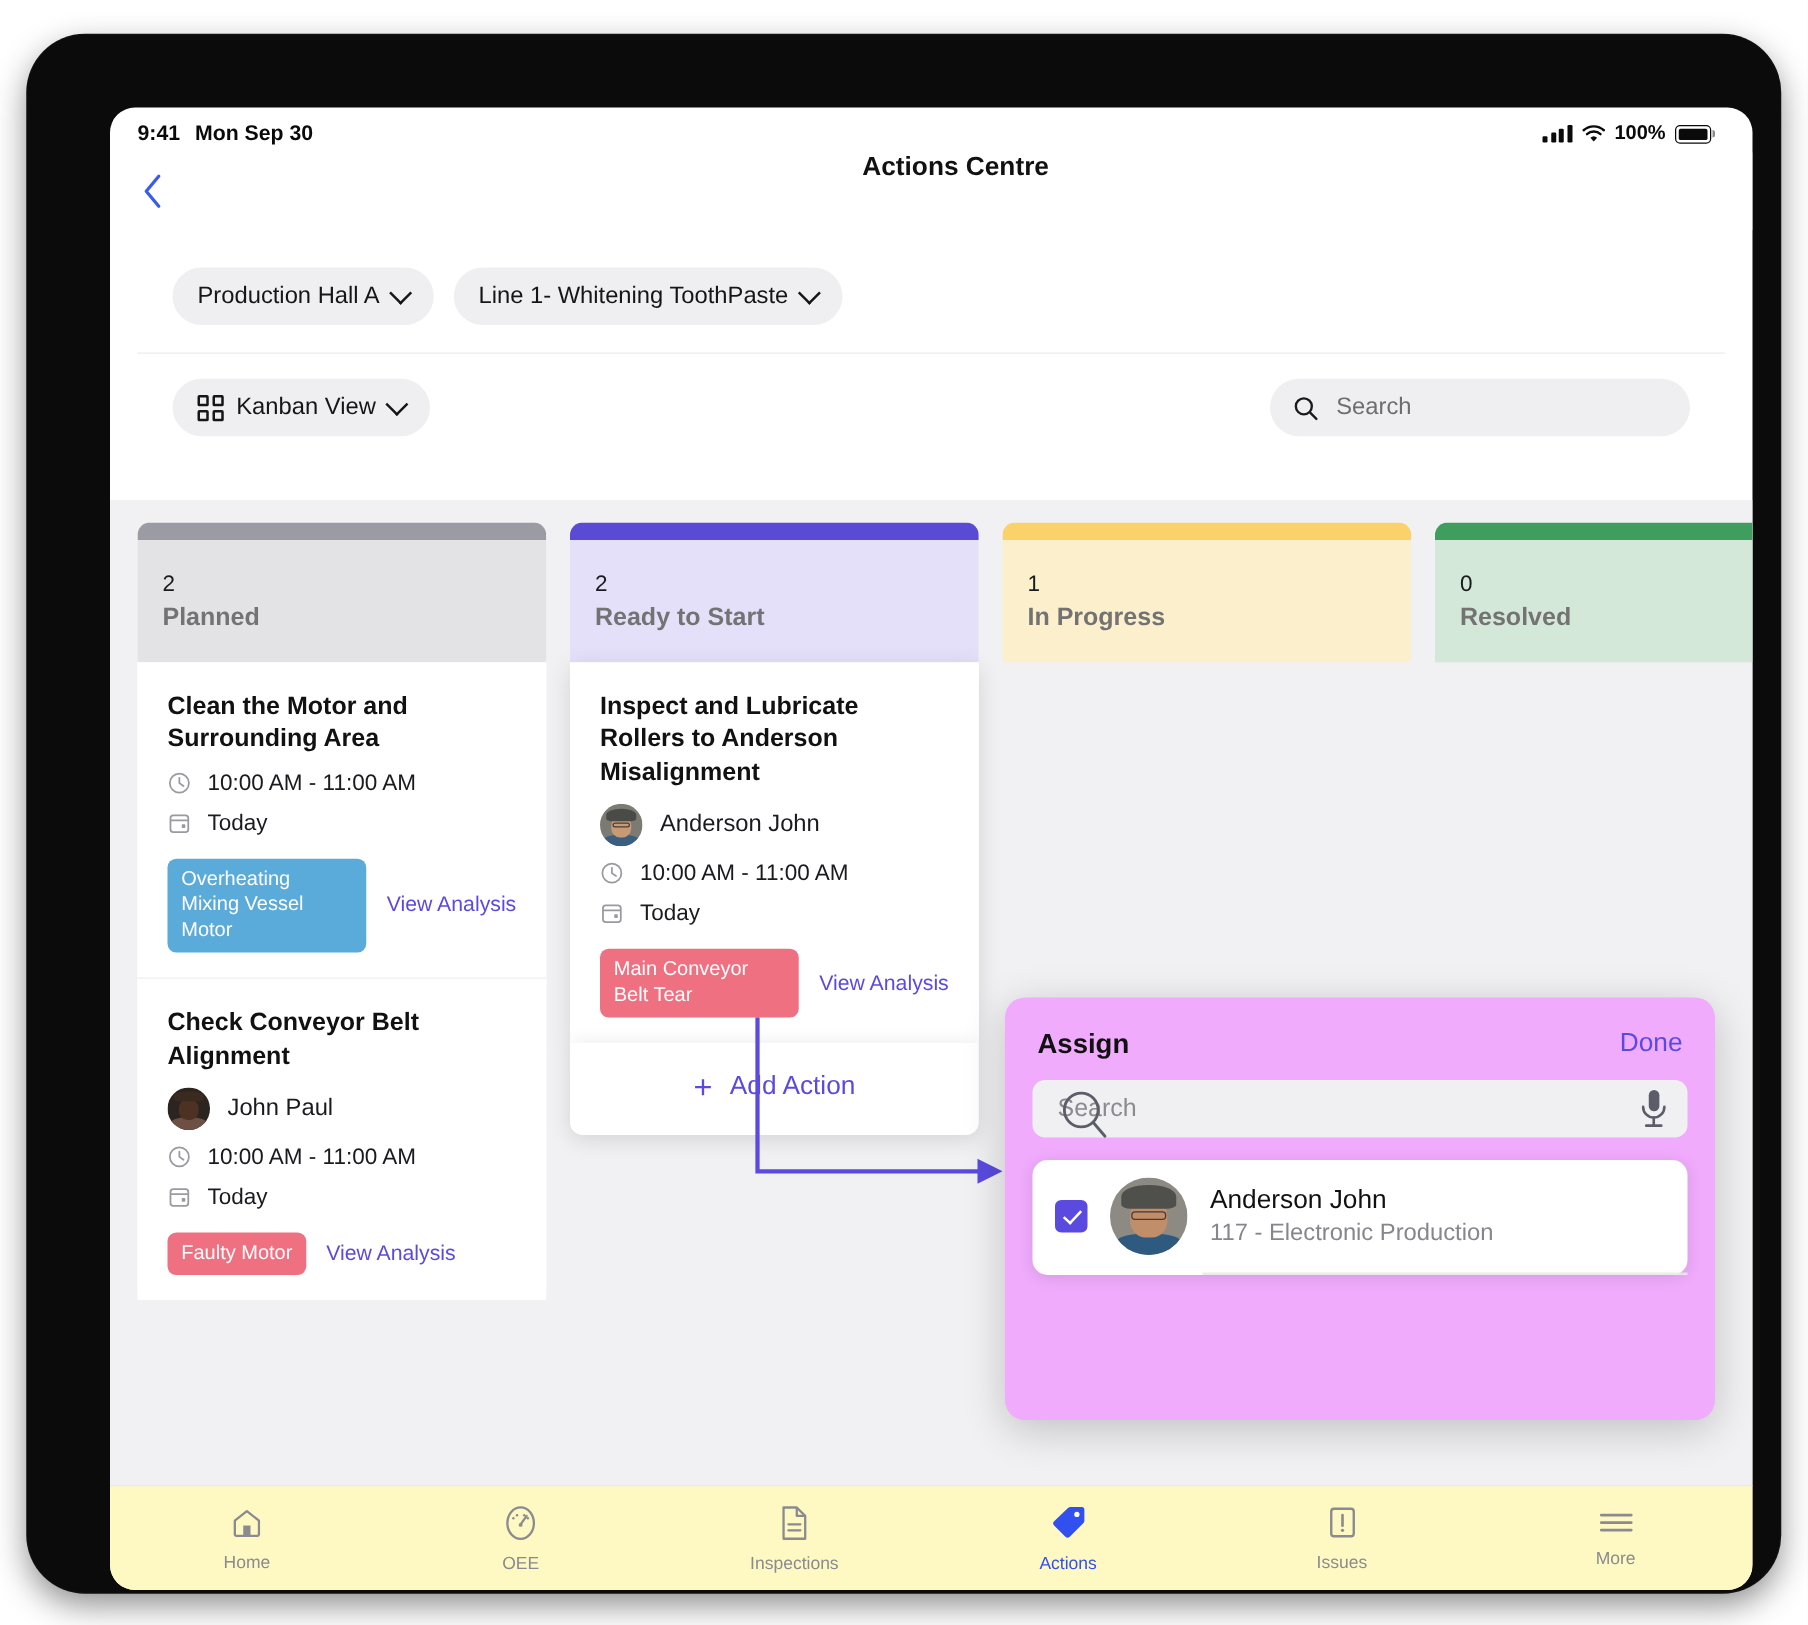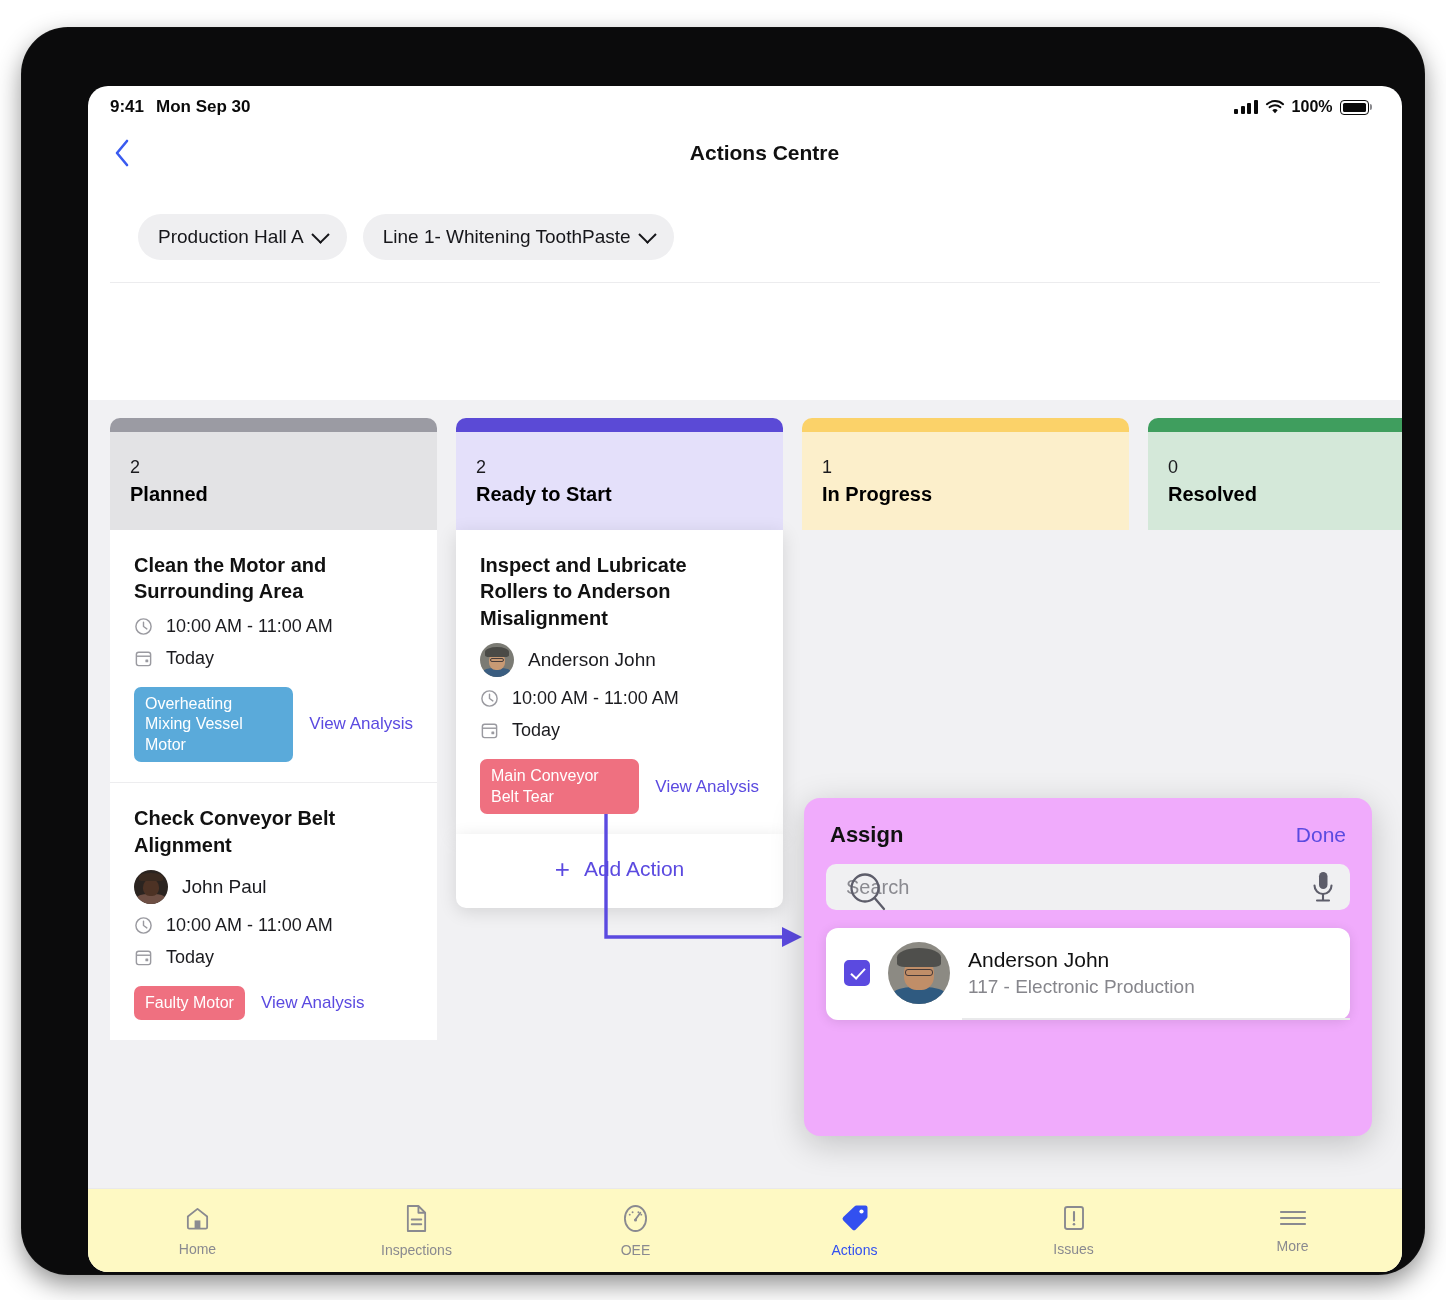--- a/index.html
+++ b/index.html
@@ -42,21 +42,21 @@
   .bars i { width: 4px; background: #0a0a0a; border-radius: 1px; display: block; }
   .bars i:nth-child(1){height:5px}.bars i:nth-child(2){height:8px}
   .bars i:nth-child(3){height:11px}.bars i:nth-child(4){height:14px}
   .batt { width: 29px; height: 15px; border: 1.8px solid #0a0a0a; border-radius: 4px; padding: 2px; }
   .batt > span { display:block; height:100%; background:#0a0a0a; border-radius:1.5px; }
   .batt-tip { width:2.5px; height:6px; background:#8a8a8e; border-radius:0 2px 2px 0; margin-left:1px; }
 
   
   .nav-header {
     height: 62px; position: relative;
-    display: flex; align-items: center;
+    display: flex; 
     background:#fff;
     padding-left:39px;
   }
   .back-btn {
     position:absolute; left: 14px; top: 50%; transform: translateY(-50%);
     width: 40px; height: 40px; display:flex; align-items:center; justify-content:center;
     cursor: pointer;
   }
   .page-title {
     width: 100%; text-align: center;
@@ -106,21 +106,21 @@
     overflow: hidden;
   }
   .column { width: 327px; flex: 0 0 327px; position: relative; }
   .col-header {
     border-radius: 10px 10px 0 0;
     overflow:hidden;
   }
   .col-bar { height: 14px; }
   .col-body { padding: 22px 20px 24px 20px; }
   .col-count { font-size: 18px; color:#1b1b1f; font-weight:400; line-height:1.5; }
-  .col-name  { font-size: 20px; color:#000000; font-weight:700; margin-top:2px; }
+  .col-name  { font-size: 20px; color:#737373; font-weight:700; margin-top:2px; }
 
   .card-stack { background:#fff; border-radius: 0 0 10px 10px; }
   .kcard { padding: 22px 24px 20px 24px; background:#fff; }
   .kcard + .kcard { border-top: 1px solid #ededef; }
   .kcard-title { font-size: 20px; font-weight: 700; color:#111; line-height:1.32; }
   .assignee { display:flex; align-items:center; gap:14px; margin-top: 12px; }
   .avatar { width: 34px; height:34px; border-radius:50%; flex:0 0 34px; overflow:hidden; position:relative; }
   .assignee-name { font-size: 19px; color:#1b1b1f; }
   .meta-row { display:flex; align-items:center; gap:13px; margin-top: 11px; }
   .meta-text { font-size: 18px; color:#1b1b1f; }
@@ -248,20 +248,39 @@
 
   <div class="filter-panel">
     <div class="filter-row">
       <div class="chip">
         <span>Production Hall A</span>
         <span class="chev"></span>
       </div>
       <div class="chip">
         <span>Line 1- Whitening ToothPaste</span>
         <span class="chev"></span>
+      </div>
+    </div>
+    <div class="filter-row second">
+      <div class="chip">
+        <span class="grid-icon">
+              <span></span>
+              <span></span>
+              <span></span>
+              <span></span>
+            </span>
+        <span>Kanban View</span>
+        <span class="chev"></span>
+      </div>
+      <div class="search-box">
+        <svg width="21" height="21" viewBox="0 0 22 22">
+          <circle cx="9.5" cy="9.5" r="6.7" stroke="#1b1b1f" stroke-width="2" fill="none"></circle>
+          <path d="M14.6 14.6 20 20" stroke="#1b1b1f" stroke-width="2" stroke-linecap="round"></path>
+        </svg>
+        <span class="search-ph">Search</span>
       </div>
     </div>
   </div>
 
   <div class="board">
 
     <div class="column">
       <div class="col-header">
         <div class="col-bar" style="background:#9b9ba3"></div>
         <div class="col-body" style="background:#e3e3e5">
@@ -450,39 +469,39 @@
 
   <div class="tabbar">
     <div class="tab">
       <svg width="27" height="27" viewBox="0 0 28 28">
         <path d="M4 12 14 4l10 8v11a1.5 1.5 0 0 1-1.5 1.5h-17A1.5 1.5 0 0 1 4 23Z" stroke="#8a8a90" stroke-width="1.9" fill="none" stroke-linejoin="round"></path>
         <rect x="11" y="16" width="6" height="8" fill="#8a8a90"></rect>
       </svg>
       <span class="tab-label">Home</span>
     </div>
     <div class="tab">
-      <svg width="25" height="29" viewBox="0 0 26 30">
-        <path d="M4 2h11l7 7v19H4Z" stroke="#8a8a90" stroke-width="1.9" fill="none" stroke-linejoin="round"></path>
-        <path d="M15 2v7h7" stroke="#8a8a90" stroke-width="1.9" fill="none" stroke-linejoin="round"></path>
-        <path d="M8 16h10M8 21h10" stroke="#8a8a90" stroke-width="1.9" stroke-linecap="round"></path>
-      </svg>
-      <span class="tab-label">Inspections</span>
-    </div>
-    <div class="tab">
       <svg width="27" height="29" viewBox="0 0 28 30">
         <ellipse cx="14" cy="15" rx="11" ry="13" stroke="#8a8a90" stroke-width="1.9" fill="none"></ellipse>
         <path d="M14 16 19 9" stroke="#8a8a90" stroke-width="1.9" stroke-linecap="round"></path>
         <circle cx="14" cy="16.5" r="1.6" fill="#8a8a90"></circle>
         <circle cx="8" cy="11" r="1" fill="#8a8a90"></circle>
             <circle cx="11" cy="8.5" r="1" fill="#8a8a90"></circle>
         <circle cx="17" cy="8.5" r="1" fill="#8a8a90"></circle>
             <circle cx="20" cy="11" r="1" fill="#8a8a90"></circle>
       </svg>
       <span class="tab-label">OEE</span>
     </div>
+    <div class="tab">
+      <svg width="25" height="29" viewBox="0 0 26 30">
+        <path d="M4 2h11l7 7v19H4Z" stroke="#8a8a90" stroke-width="1.9" fill="none" stroke-linejoin="round"></path>
+        <path d="M15 2v7h7" stroke="#8a8a90" stroke-width="1.9" fill="none" stroke-linejoin="round"></path>
+        <path d="M8 16h10M8 21h10" stroke="#8a8a90" stroke-width="1.9" stroke-linecap="round"></path>
+      </svg>
+      <span class="tab-label">Inspections</span>
+    </div>
     <div class="tab active">
       <svg width="30" height="30" viewBox="0 0 30 30">
         <path d="M16.5 2.5h9a2 2 0 0 1 2 2v9a3 3 0 0 1-.9 2.1L15.8 26.4a2.5 2.5 0 0 1-3.5 0L3.3 17.4a2.5 2.5 0 0 1 0-3.5L14.4 3.4a3 3 0 0 1 2.1-.9Z" fill="#3250f0"></path>
         <circle cx="21.5" cy="8.5" r="2.1" fill="#fff"></circle>
       </svg>
       <span class="tab-label">Actions</span>
     </div>
     <div class="tab">
       <svg width="26" height="28" viewBox="0 0 26 28">
         <rect x="4" y="3" width="18" height="22" rx="2.2" stroke="#8a8a90" stroke-width="1.9" fill="none"></rect>

